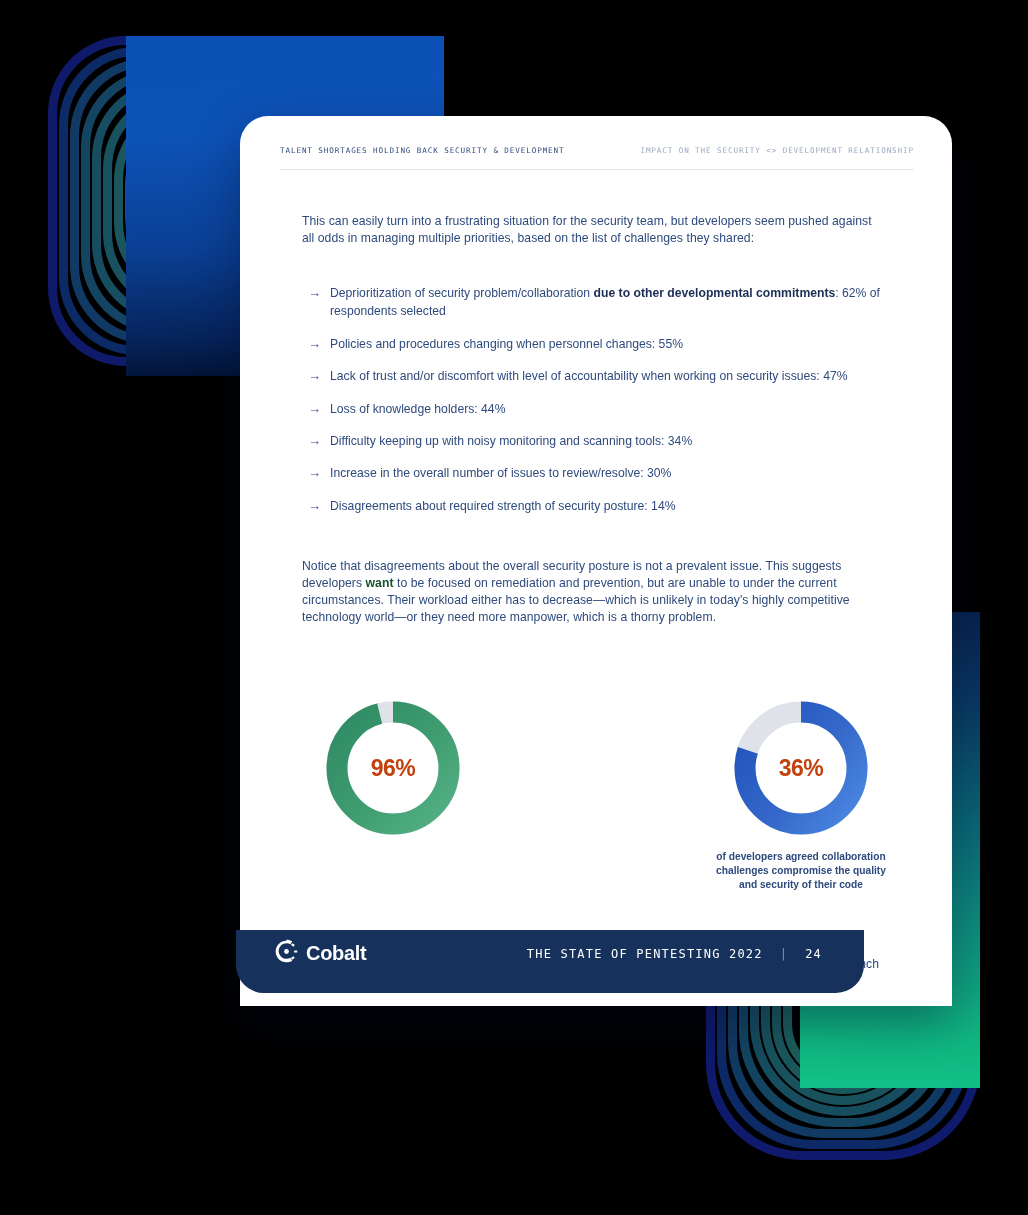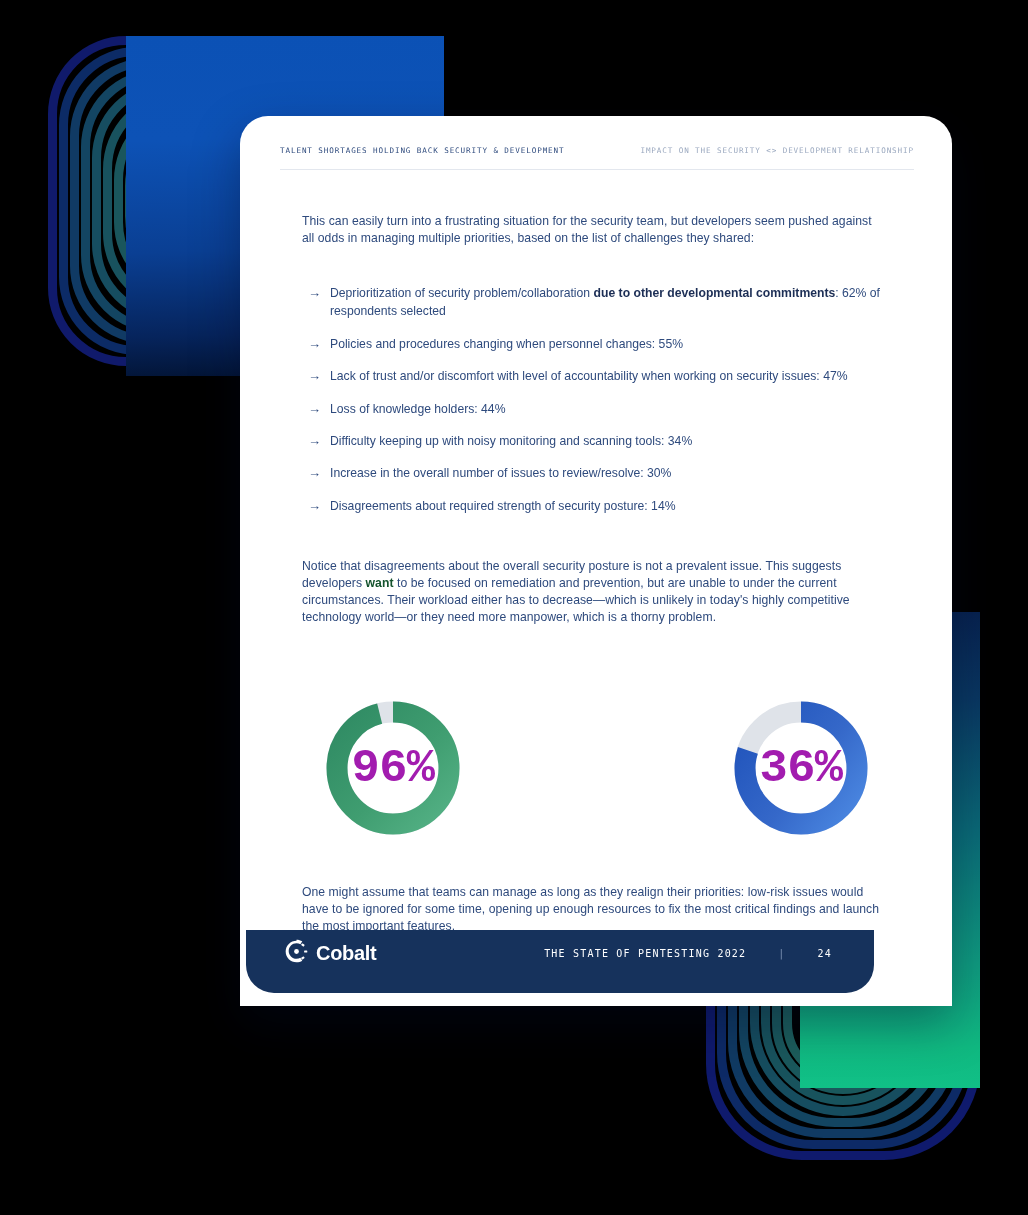--- a/index.html
+++ b/index.html
@@ -151,39 +151,38 @@
     width: 138px;
     height: 138px;
   }
   .donut-wrap svg { display: block; }
   .donut-value {
     position: absolute;
     inset: 0;
     display: flex;
     align-items: center;
     justify-content: center;
-    font-size: 47px;
+    font-size: 23px;
     font-weight: bold;
-    color: #a21caf;
+    color: #c2410c;
     letter-spacing: -0.5px;
-    font-family: Liberation Mono, monospace;
   }
   .donut-caption {
     margin-top: 13px;
     text-align: center;
     font-size: 10.2px;
     line-height: 13.8px;
     font-weight: bold;
     color: #2e4a7d;
   }
 
   
   .doc-footer {
     position: absolute;
-    left: 246px;
+    left: 236px;
     top: 930px;
     width: 628px;
     height: 63px;
     background: #16325c;
     border-radius: 0 0 28px 28px;
     display: flex;
     align-items: center;
     justify-content: space-between;
     padding: 0 42px 16px 38px;
     box-sizing: border-box;
@@ -195,23 +194,23 @@
   }
   .logo-word {
     color: #ffffff;
     font-size: 20px;
     font-weight: bold;
     letter-spacing: -0.3px;
   }
   .footer-meta {
     display: flex;
     align-items: flex-start;
-    gap: 32px;
+    gap: 17px;
     font-family: "DejaVu Sans Mono", "Liberation Mono", monospace;
-    font-size: 10px;
+    font-size: 12px;
     letter-spacing: 1.2px;
     color: #ffffff;
   }
   .footer-sep { color: #7e93b5; }
 </style>
 </head>
 <body>
 
 <div class="deco-layer">
 
@@ -329,20 +328,21 @@
                 <stop offset="0%" stop-color="#2255bc"></stop>
                 <stop offset="55%" stop-color="#3568c9"></stop>
                 <stop offset="100%" stop-color="#4a86e0"></stop>
               </linearGradient>
             </defs>
             <circle cx="69" cy="69" r="56" fill="none" stroke="#dfe3e9" stroke-width="21"></circle>
             <circle id="arc3" cx="69" cy="69" r="56" fill="none" stroke="url(#g3)" stroke-width="21" transform="rotate(-90 69 69)" stroke-dasharray="281.49 70.37" stroke-linecap="butt"></circle>
           </svg>
           <div class="donut-value">36%</div>
         </div>
+        <div class="donut-caption">of developers agreed collaboration challenges compromise the quality and security of their code</div>
       </div>
 
     </div>
 
     <div style="height:31px"></div>
 
     <div class="body-col">
       <p class="para">One might assume that teams can manage as long as they realign their priorities: low-risk issues would have to be ignored for some time, opening up enough resources to fix the most critical findings and launch the most important features.</p>
     </div>
 

